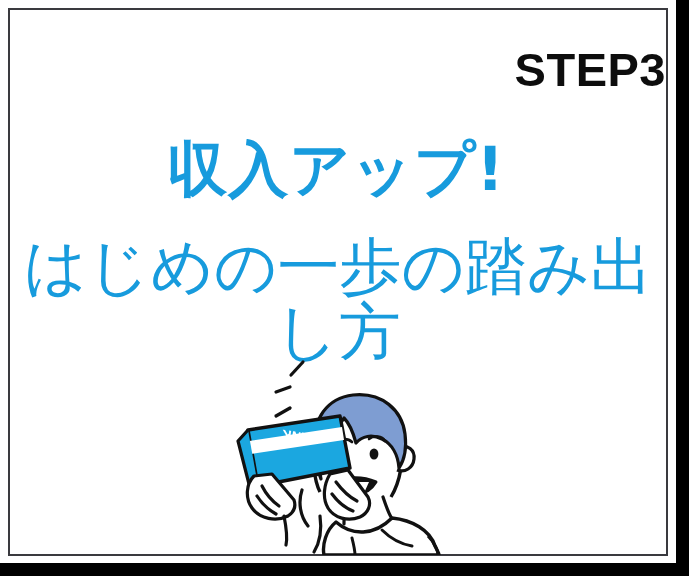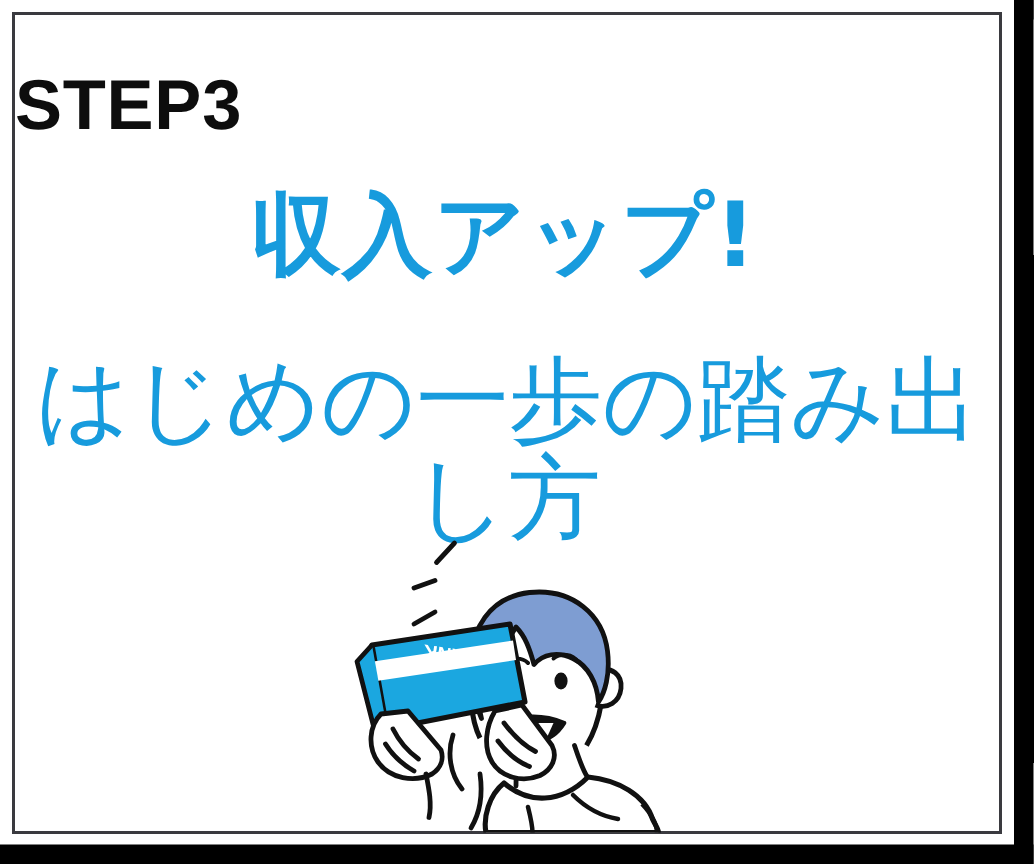--- a/index.html
+++ b/index.html
@@ -57,32 +57,32 @@
     border: 2px solid #3a3a3f;
     box-sizing: border-box;
   }
 
   
   .title-step {
     position: absolute;
     left: 0;
     top: 36px;
     width: 656px;
-    text-align: left;
+    text-align: right;
     font-family: "Liberation Sans", sans-serif;
     font-size: 47px;
     font-weight: 700;
     letter-spacing: 0.5px;
     color: #0d0d0d;
     line-height: 1;
   }
   .headline-1 {
     position: absolute;
     left: 0;
-    top: 116px;
+    top: 128px;
     width: 652px;
     text-align: center;
     font-family: "DejaVu Sans", "Liberation Sans", sans-serif;
     font-size: 60px;
     font-weight: 700;
     color: #179BDD;
     line-height: 1.05;
     letter-spacing: 1px;
   }
   .headline-2 {

